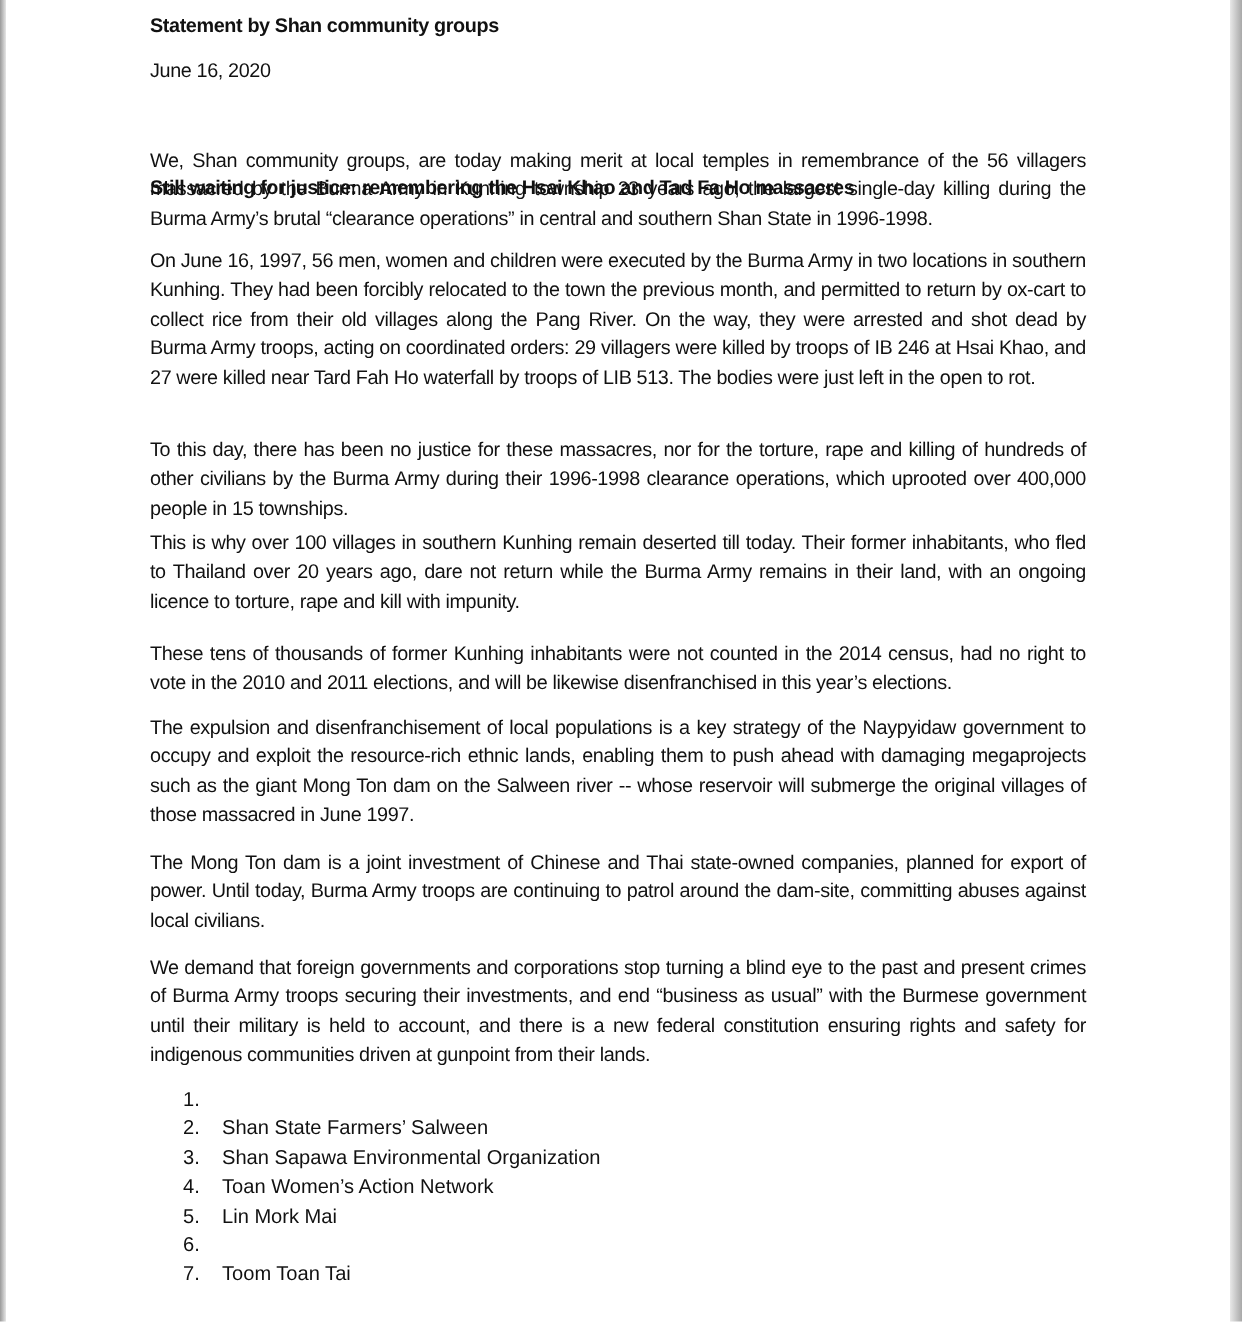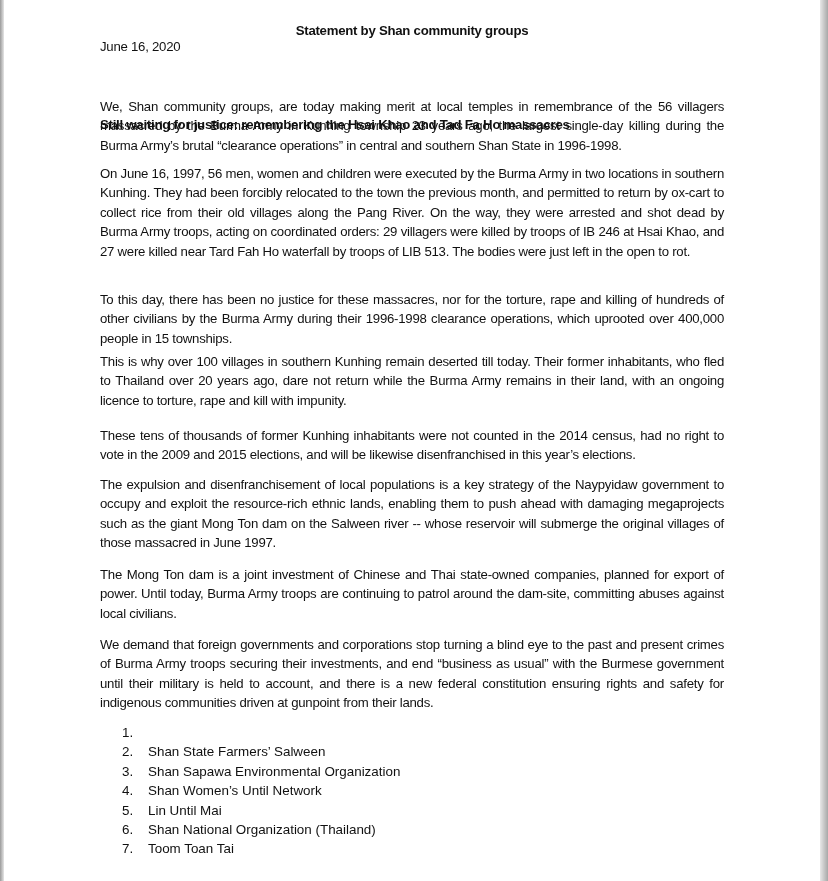--- a/index.html
+++ b/index.html
@@ -3,21 +3,21 @@
 <meta charset="utf-8">
 <style>
   html, body { margin:0; padding:0; }
   body { width:828px; height:881px; background:#ffffff; position:relative; overflow:hidden;
          font-family:"Liberation Sans", sans-serif; color:#111; }
   .edge-left { position:absolute; left:0; top:0; width:4px; height:881px;
                background:linear-gradient(to right,#9a9a9a,#e6e6e6); }
   .edge-right { position:absolute; right:0; top:0; width:8px; height:881px;
                 background:linear-gradient(to right,#e8e8e8,#a8a8a8); }
   .page { position:absolute; left:100px; top:0; width:624px; font-size:13.2px; letter-spacing:-0.25px; line-height:19.4px; }
-  .title { position:absolute; left:0; width:624px; top:21px; text-align:center; font-weight:bold; }
+  .title { position:absolute; left:0; width:624px; top:7px; text-align:left; font-weight:bold; }
   .date { position:absolute; left:0; top:37px; }
   .heading { position:absolute; left:0; top:67px; font-weight:bold;margin-top:48px; }
   .para { position:absolute; left:0; width:624px; text-align:justify; margin:0; }
   .org-list { position:absolute; left:22px; top:723px; margin:0; padding:0; list-style:none; font-size:13.4px; letter-spacing:0; }
   .org-list li { height:19.4px; display:flex; }
   .org-list .num { width:26px; }
 </style>
 </head>
 <body>
 
@@ -26,47 +26,46 @@
 
 <div class="page">
   <div class="title">Statement by Shan community groups</div>
   <div class="date">June 16, 2020</div>
   <div class="heading">Still waiting for justice: remembering the Hsai Khao and Tad Fa Ho massacres</div>
 
   <p class="para" style="top:97px">We, Shan community groups, are today making merit at local temples in remembrance of the 56 villagers massacred by the Burma Army in Kunhing township 23 years ago, the largest single-day killing during the Burma Army’s brutal “clearance operations” in central and southern Shan State in 1996-1998.</p>
   <p class="para" style="top:164px">On June 16, 1997, 56 men, women and children were executed by the Burma Army in two locations in southern Kunhing. They had been forcibly relocated to the town the previous month, and permitted to return by ox-cart to collect rice from their old villages along the Pang River. On the way, they were arrested and shot dead by Burma Army troops, acting on coordinated orders: 29 villagers were killed by troops of IB 246 at Hsai Khao, and 27 were killed near Tard Fah Ho waterfall by troops of LIB 513. The bodies were just left in the open to rot.</p>
   <p class="para" style="top:290px">To this day, there has been no justice for these massacres, nor for the torture, rape and killing of hundreds of other civilians by the Burma Army during their 1996-1998 clearance operations, which uprooted over 400,000 people in 15 townships.</p>
   <p class="para" style="top:352px">This is why over 100 villages in southern Kunhing remain deserted till today. Their former inhabitants, who fled to Thailand over 20 years ago, dare not return while the Burma Army remains in their land, with an ongoing licence to torture, rape and kill with impunity.</p>
-  <p class="para" style="top:426px">These tens of thousands of former Kunhing inhabitants were not counted in the 2014 census, had no right to vote in the 2009 and 2015 elections, and will be likewise disenfranchised in this year’s elections.</p>
+  <p class="para" style="top:426px">These tens of thousands of former Kunhing inhabitants were not counted in the 2014 census, had no right to vote in the 2010 and 2011 elections, and will be likewise disenfranchised in this year’s elections.</p>
   <p class="para" style="top:475px">The expulsion and disenfranchisement of local populations is a key strategy of the Naypyidaw government to occupy and exploit the resource-rich ethnic lands, enabling them to push ahead with damaging megaprojects such as the giant Mong Ton dam on the Salween river -- whose reservoir will submerge the original villages of those massacred in June 1997.</p>
   <p class="para" style="top:565px">The Mong Ton dam is a joint investment of Chinese and Thai state-owned companies, planned for export of power. Until today, Burma Army troops are continuing to patrol around the dam-site, committing abuses against local civilians.</p>
   <p class="para" style="top:635px">We demand that foreign governments and corporations stop turning a blind eye to the past and present crimes of Burma Army troops securing their investments, and end “business as usual” with the Burmese government until their military is held to account, and there is a new federal constitution ensuring rights and safety for indigenous communities driven at gunpoint from their lands.</p>
 
   <ul class="org-list">
     <li>
         <span class="num">1.</span>
       </li>
     <li>
         <span class="num">2.</span>
         <span>Shan State Farmers’ Salween</span>
       </li>
     <li>
         <span class="num">3.</span>
         <span>Shan Sapawa Environmental Organization</span>
       </li>
     <li>
         <span class="num">4.</span>
-        <span>Shan Women’s Until Network</span>
+        <span>Toan Women’s Action Network</span>
       </li>
     <li>
         <span class="num">5.</span>
-        <span>Lin Until Mai</span>
+        <span>Lin Mork Mai</span>
       </li>
     <li>
         <span class="num">6.</span>
-        <span>Shan National Organization (Thailand)</span>
       </li>
     <li>
         <span class="num">7.</span>
         <span>Toom Toan Tai</span>
       </li>
   </ul>
 </div>
 
 </body></html>

